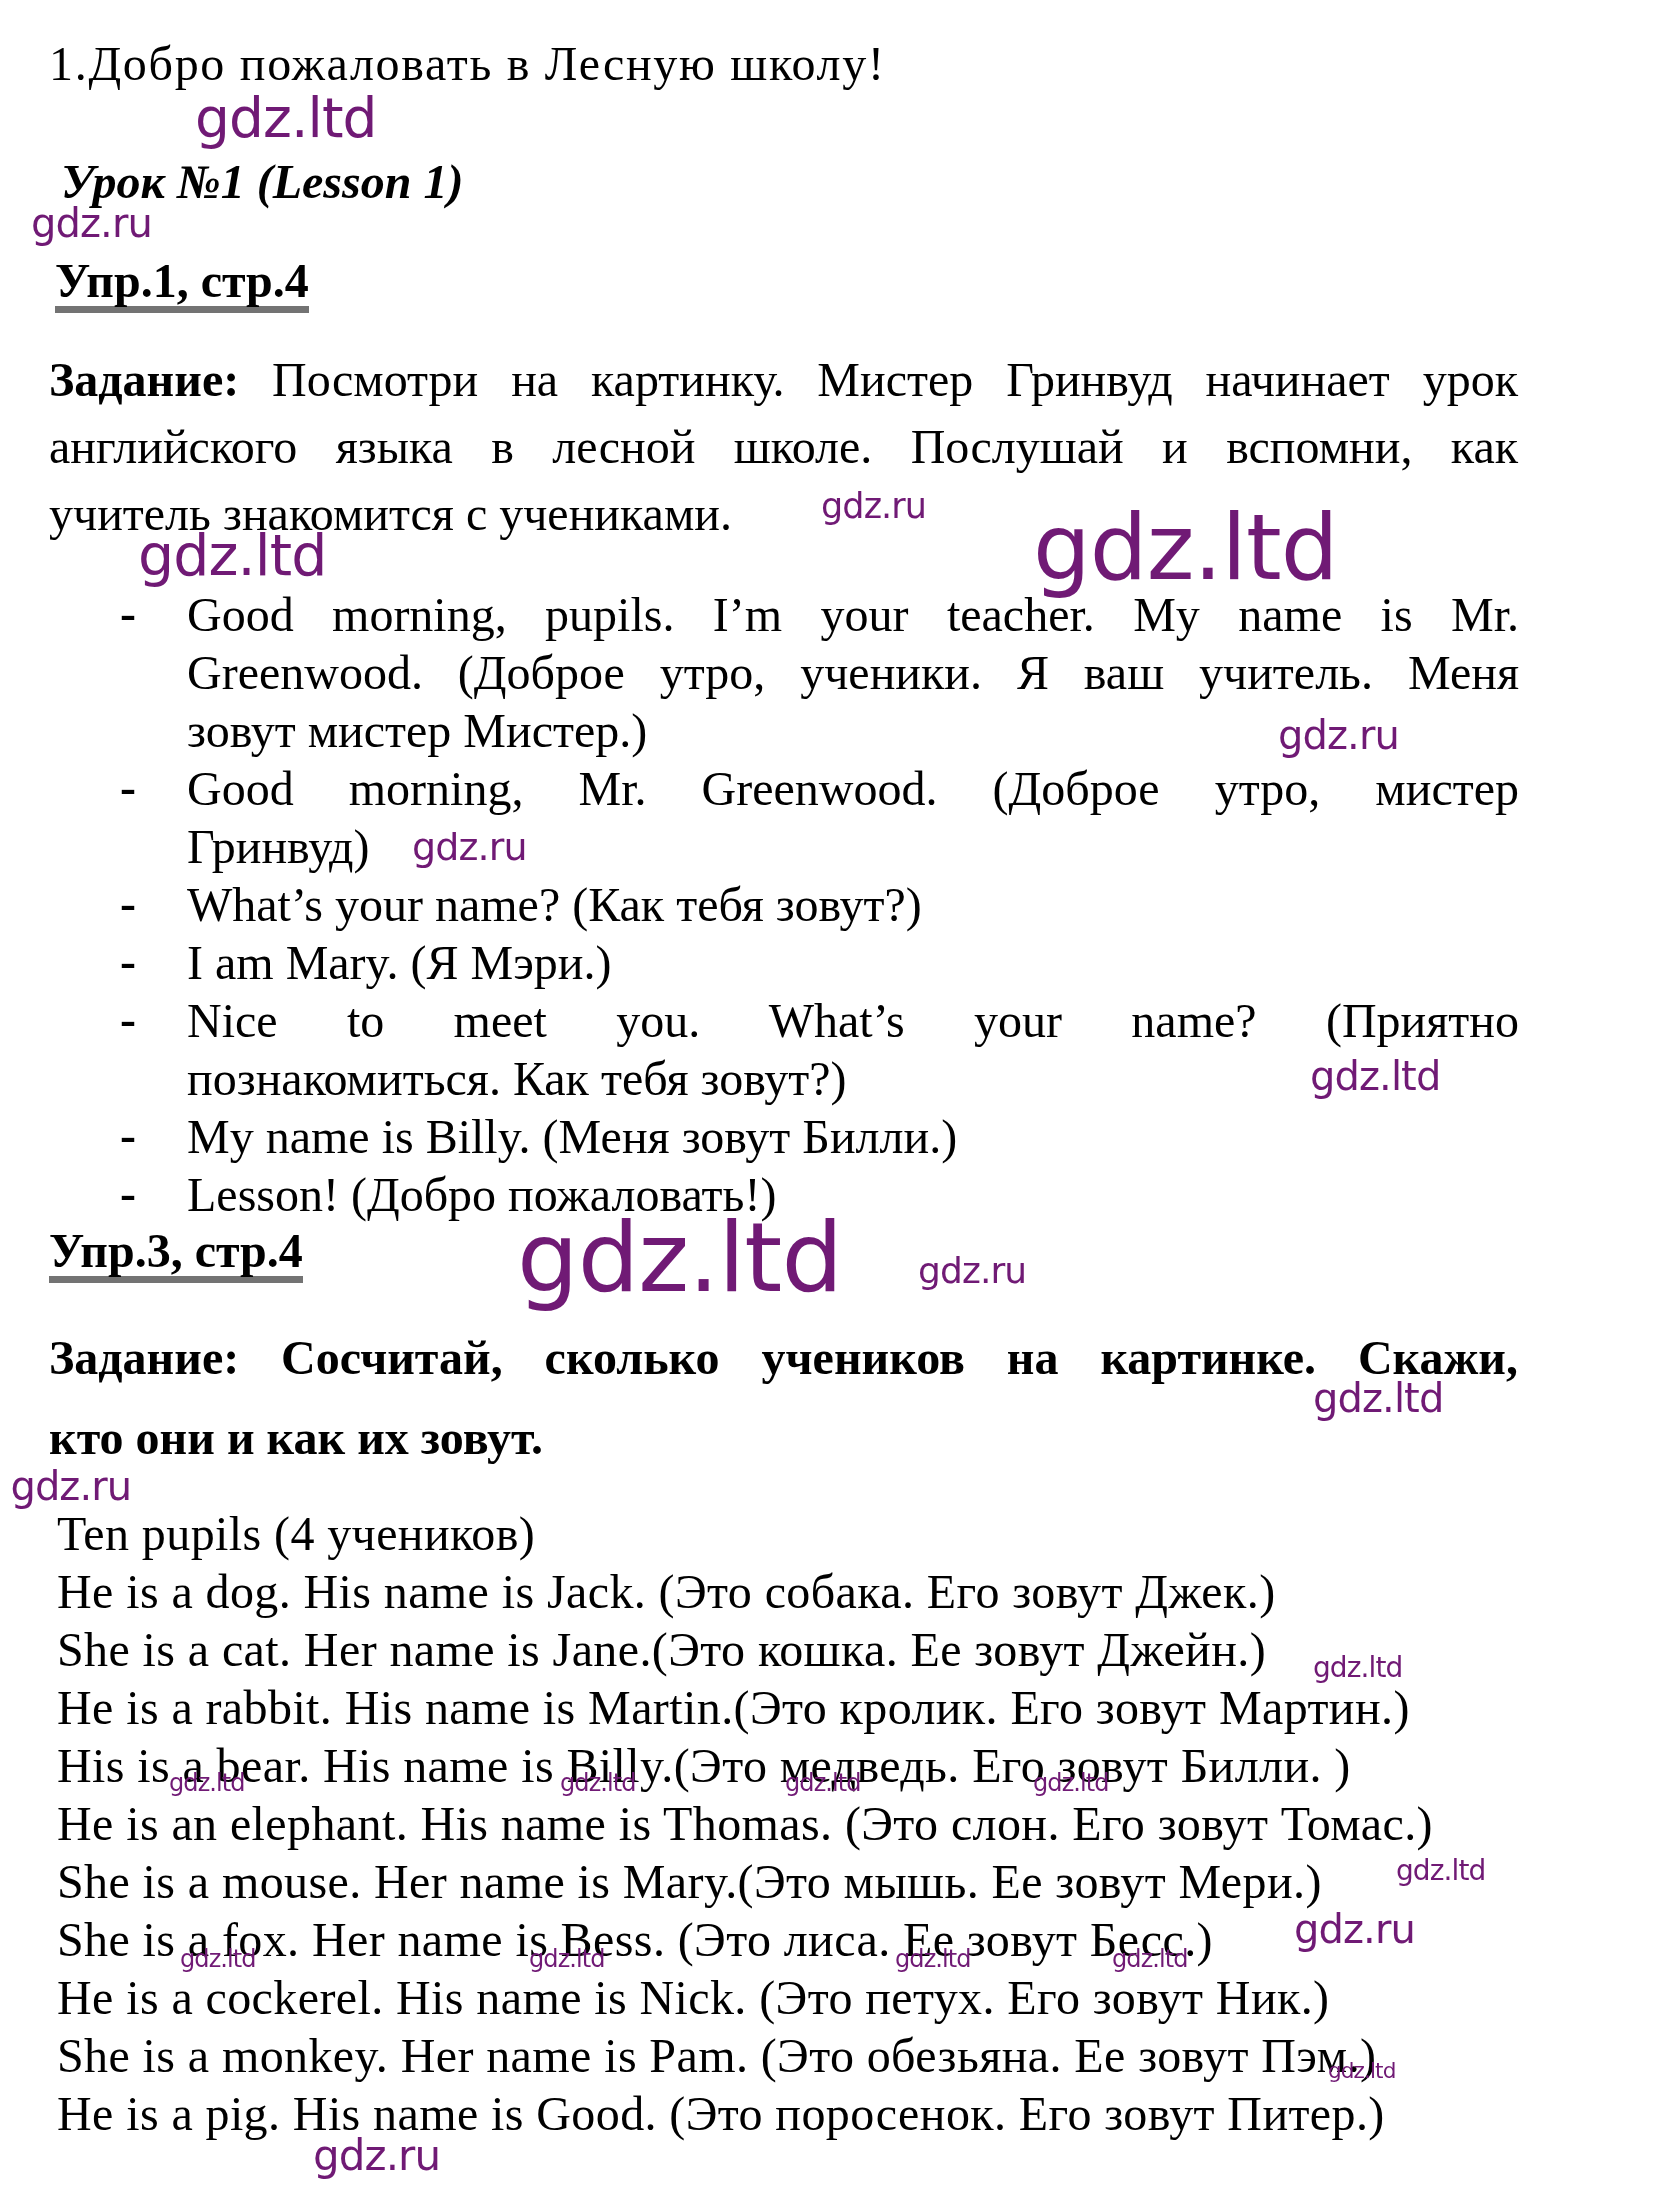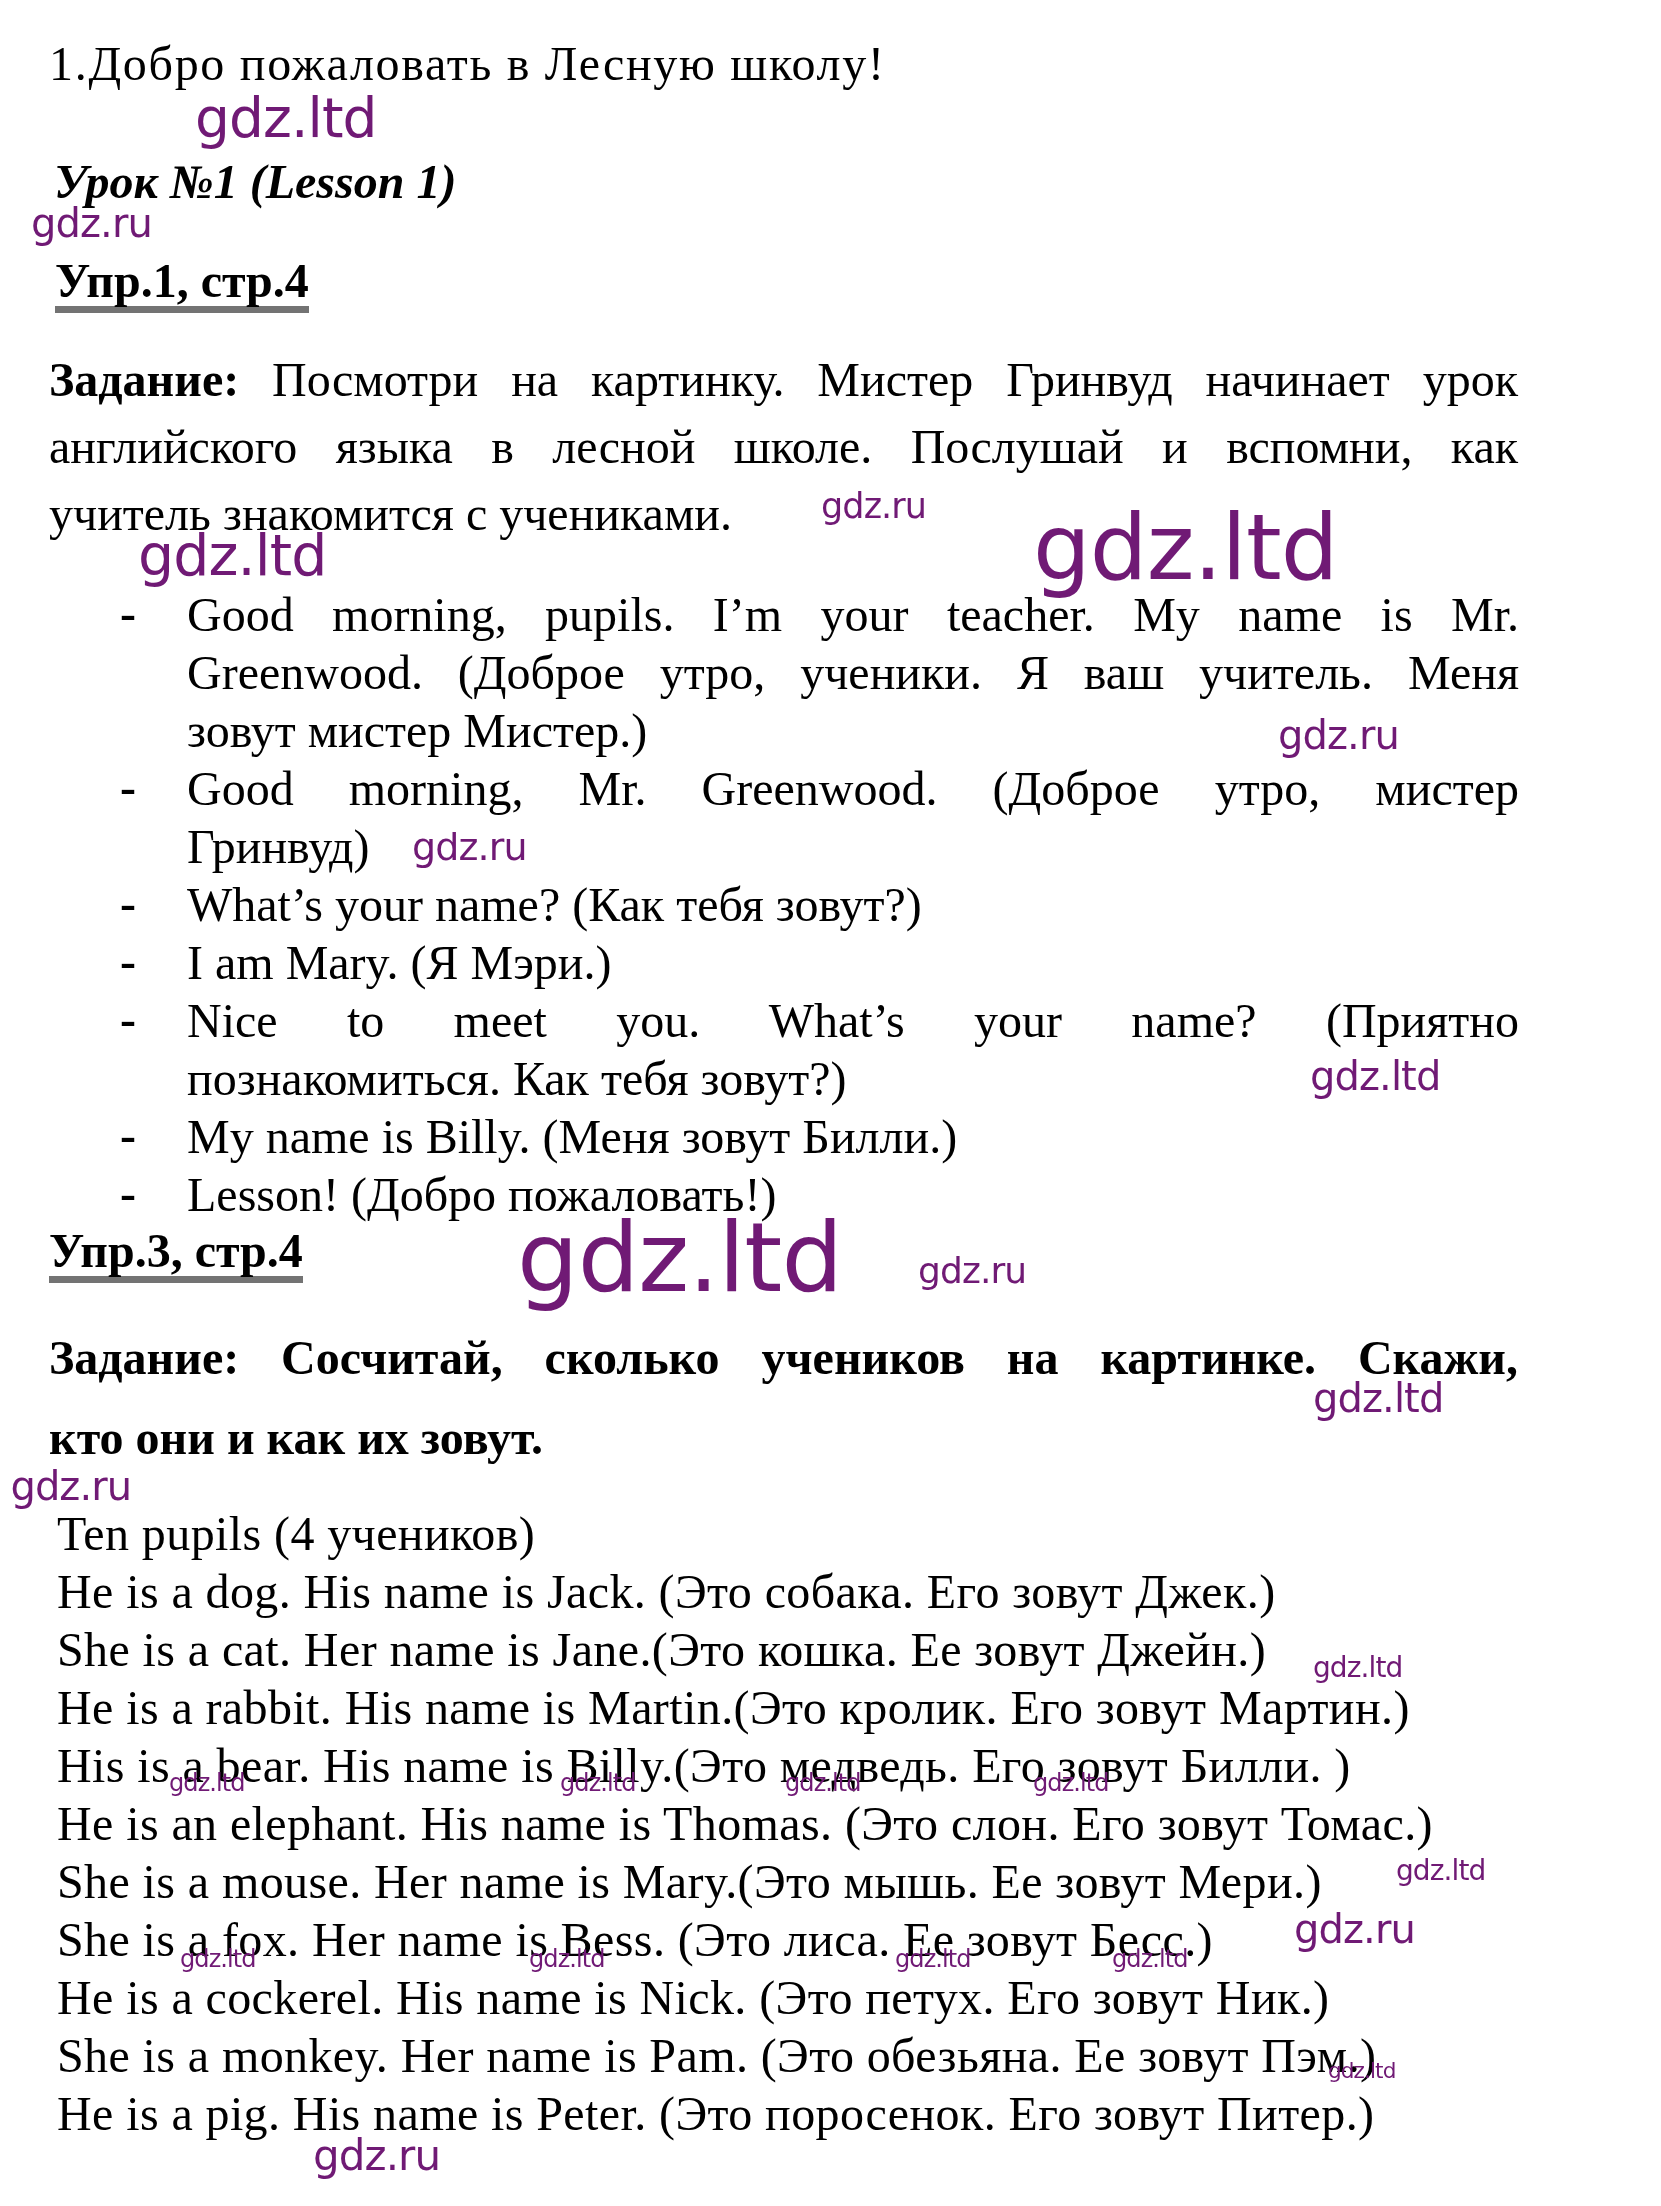--- a/index.html
+++ b/index.html
@@ -10,21 +10,21 @@
     font-family:"Liberation Serif","DejaVu Serif",serif;
     font-size:48px;
     overflow:hidden;
   }
   
   .title{
     position:absolute;left:49px;top:35px;
     font-size:48px;letter-spacing:1.7px;line-height:57px;white-space:nowrap;
   }
   .lesson{
-    position:absolute;left:54px;top:154px;
+    position:absolute;left:61px;top:154px;
     font-weight:bold;font-style:italic;font-size:48px;white-space:nowrap;
   }
   .exh{
     position:absolute;display:inline-block;
     font-weight:bold;font-size:48px;line-height:50px;white-space:nowrap;
     border-bottom:7px solid #737373;
   }
   #ex1h{left:55px;top:256px;}
   #ex3h{left:49px;top:1226px;}
   
@@ -111,21 +111,21 @@
     <div class="ans">Ten pupils (4 учеников)</div>
     <div class="ans">He is a dog. His name is Jack. (Это собака. Его зовут Джек.)</div>
     <div class="ans">She is a cat. Her name is Jane.(Это кошка. Ее зовут Джейн.)</div>
     <div class="ans">He is a rabbit. His name is Martin.(Это кролик. Его зовут Мартин.)</div>
     <div class="ans">His is a bear. His name is Billy.(Это медведь. Его зовут Билли. )</div>
     <div class="ans">He is an elephant. His name is Thomas. (Это слон. Его зовут Томас.)</div>
     <div class="ans">She is a mouse. Her name is Mary.(Это мышь. Ее зовут Мери.)</div>
     <div class="ans">She is a fox. Her name is Bess. (Это лиса. Ее зовут Бесс.)</div>
     <div class="ans">He is a cockerel. His name is Nick. (Это петух. Его зовут Ник.)</div>
     <div class="ans">She is a monkey. Her name is Pam. (Это обезьяна. Ее зовут Пэм.)</div>
-    <div class="ans">He is a pig. His name is Peter. (Это поросенок. Его зовут Питер.)</div>
+    <div class="ans">He is a pig. His name is Good. (Это поросенок. Его зовут Питер.)</div>
   </div>
 
   <span class="wm" style="left:195px;top:90px;font-size:55px">gdz.ltd</span>
   <span class="wm" style="left:31px;top:202px;font-size:40px">gdz.ru</span>
   <span class="wm" style="left:821px;top:488px;font-size:35px">gdz.ru</span>
   <span class="wm" style="left:138px;top:526px;font-size:57px">gdz.ltd</span>
   <span class="wm" style="left:1033px;top:500px;font-size:91px">gdz.ltd</span>
   <span class="wm" style="left:1278px;top:714px;font-size:40px">gdz.ru</span>
   <span class="wm" style="left:412px;top:828px;font-size:38px">gdz.ru</span>
   <span class="wm" style="left:1310px;top:1055px;font-size:40px">gdz.ltd</span>

